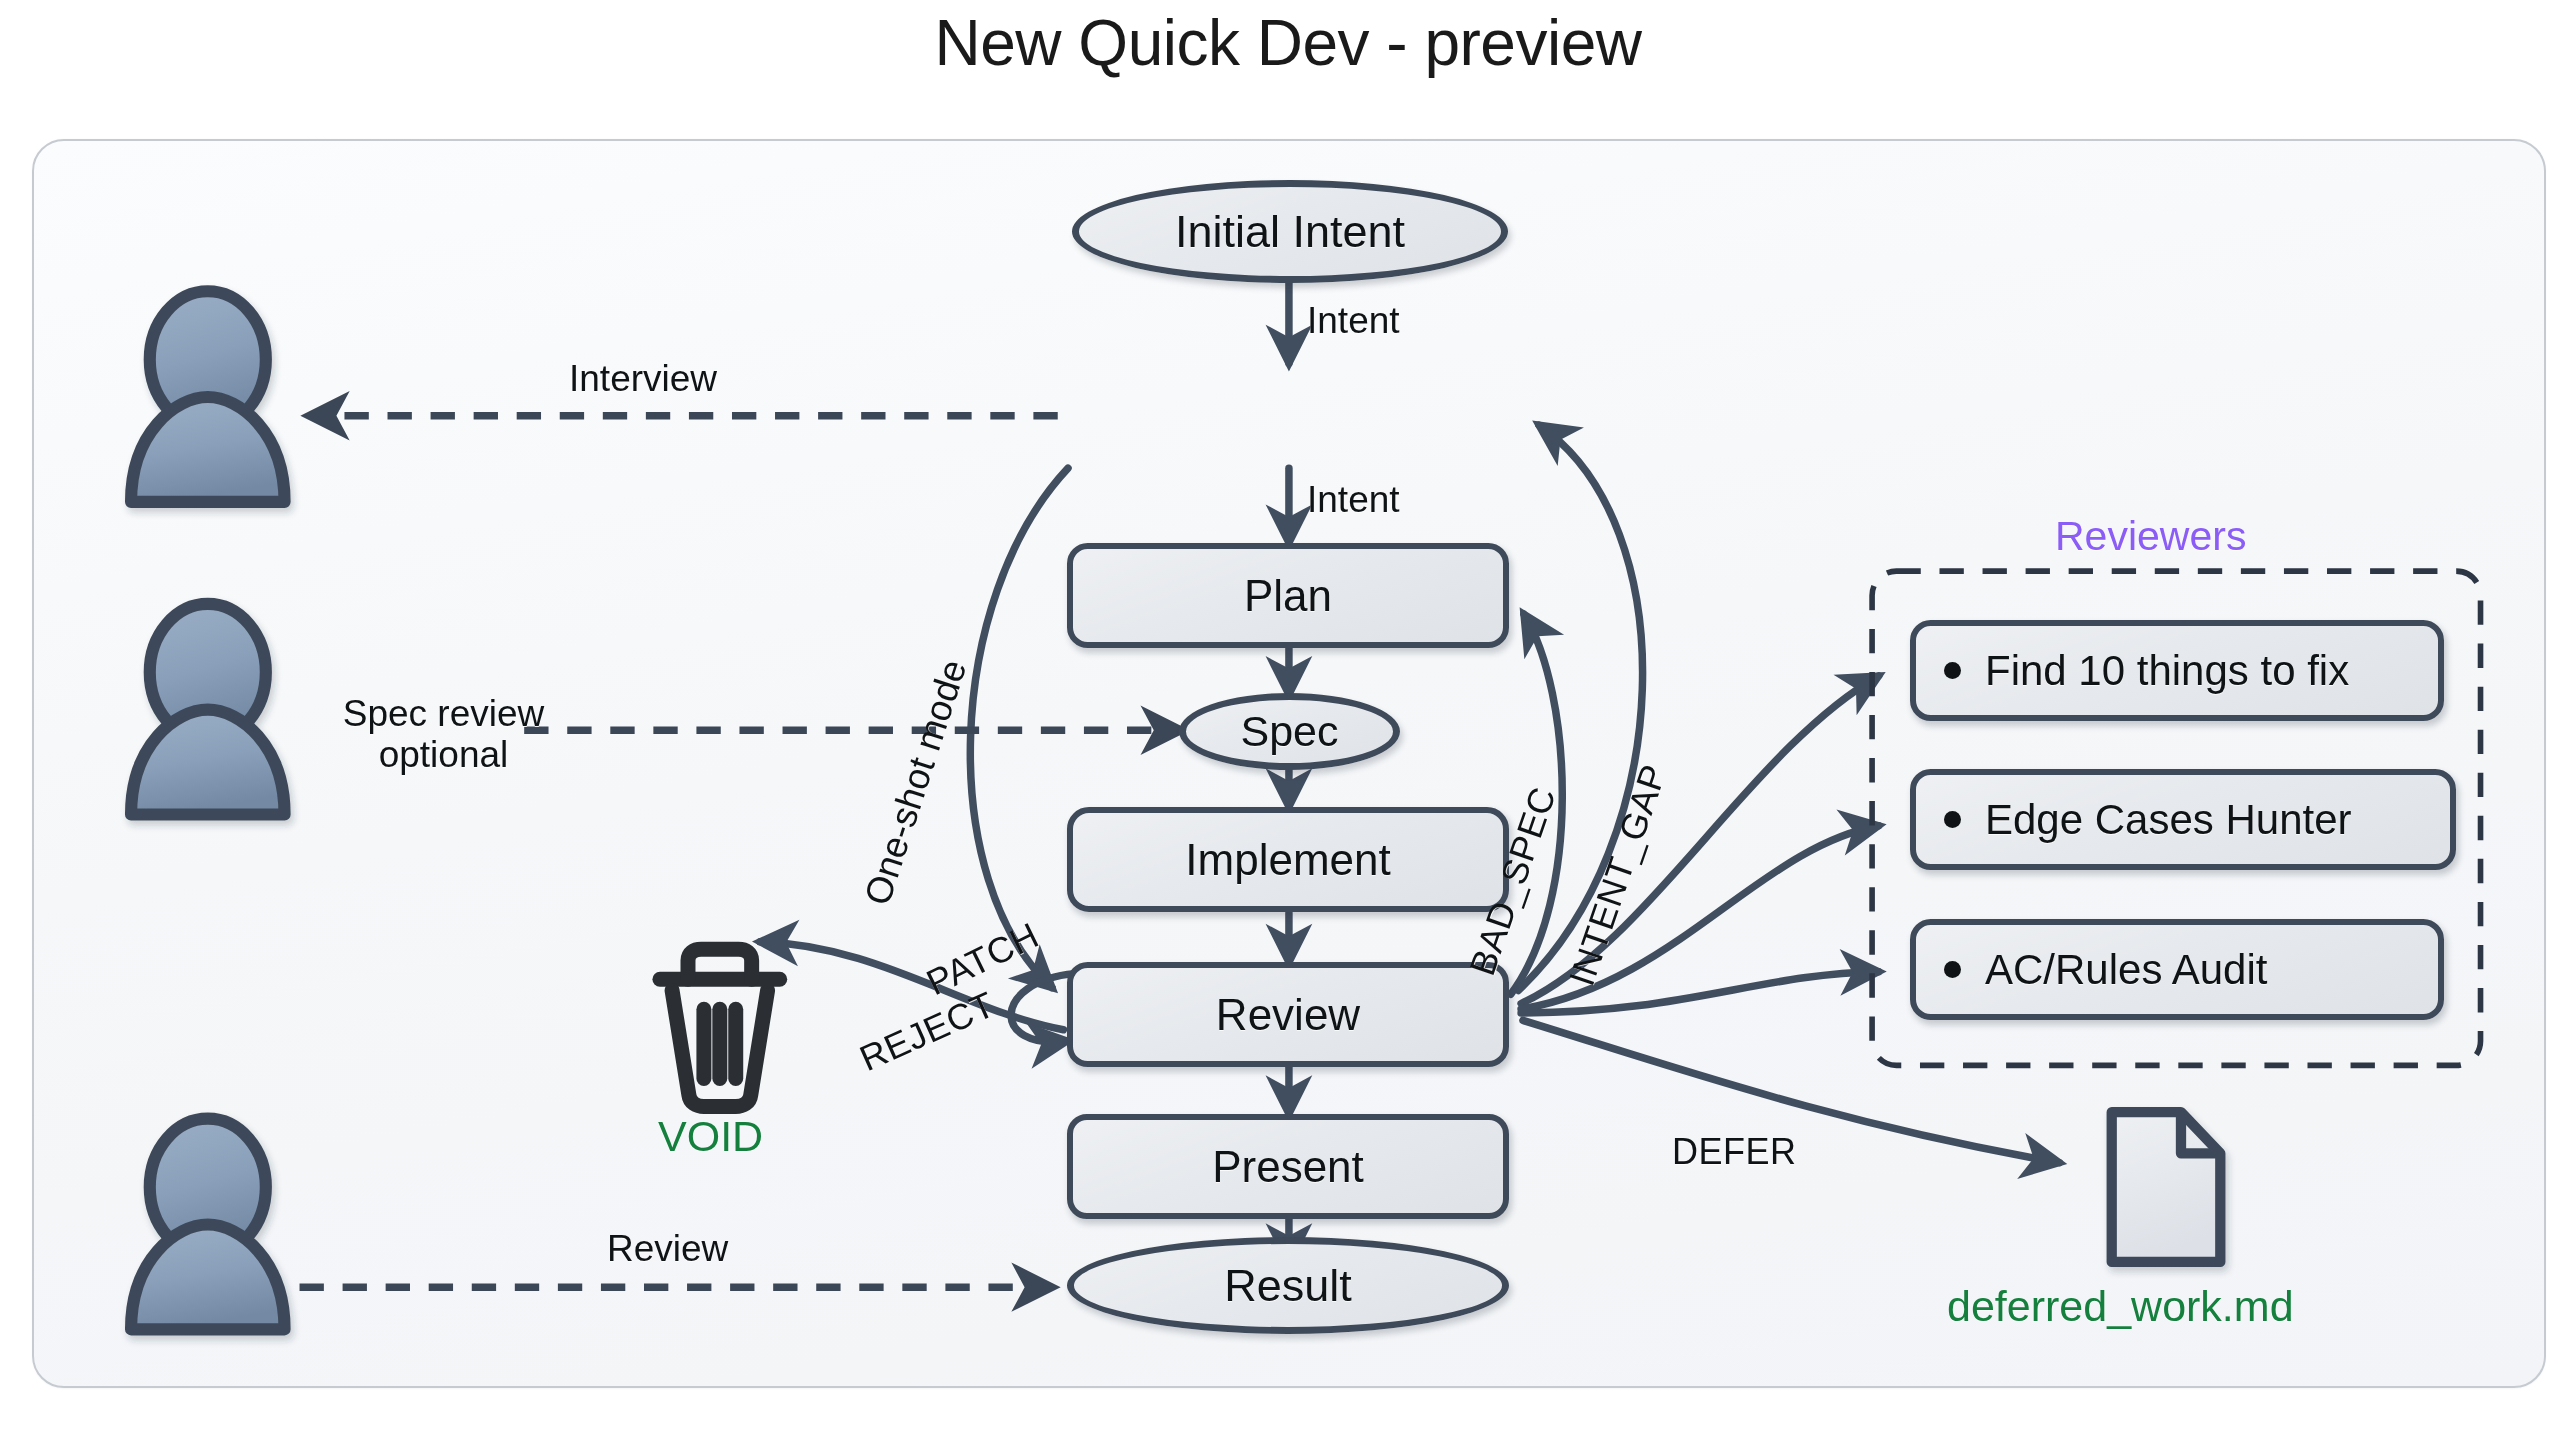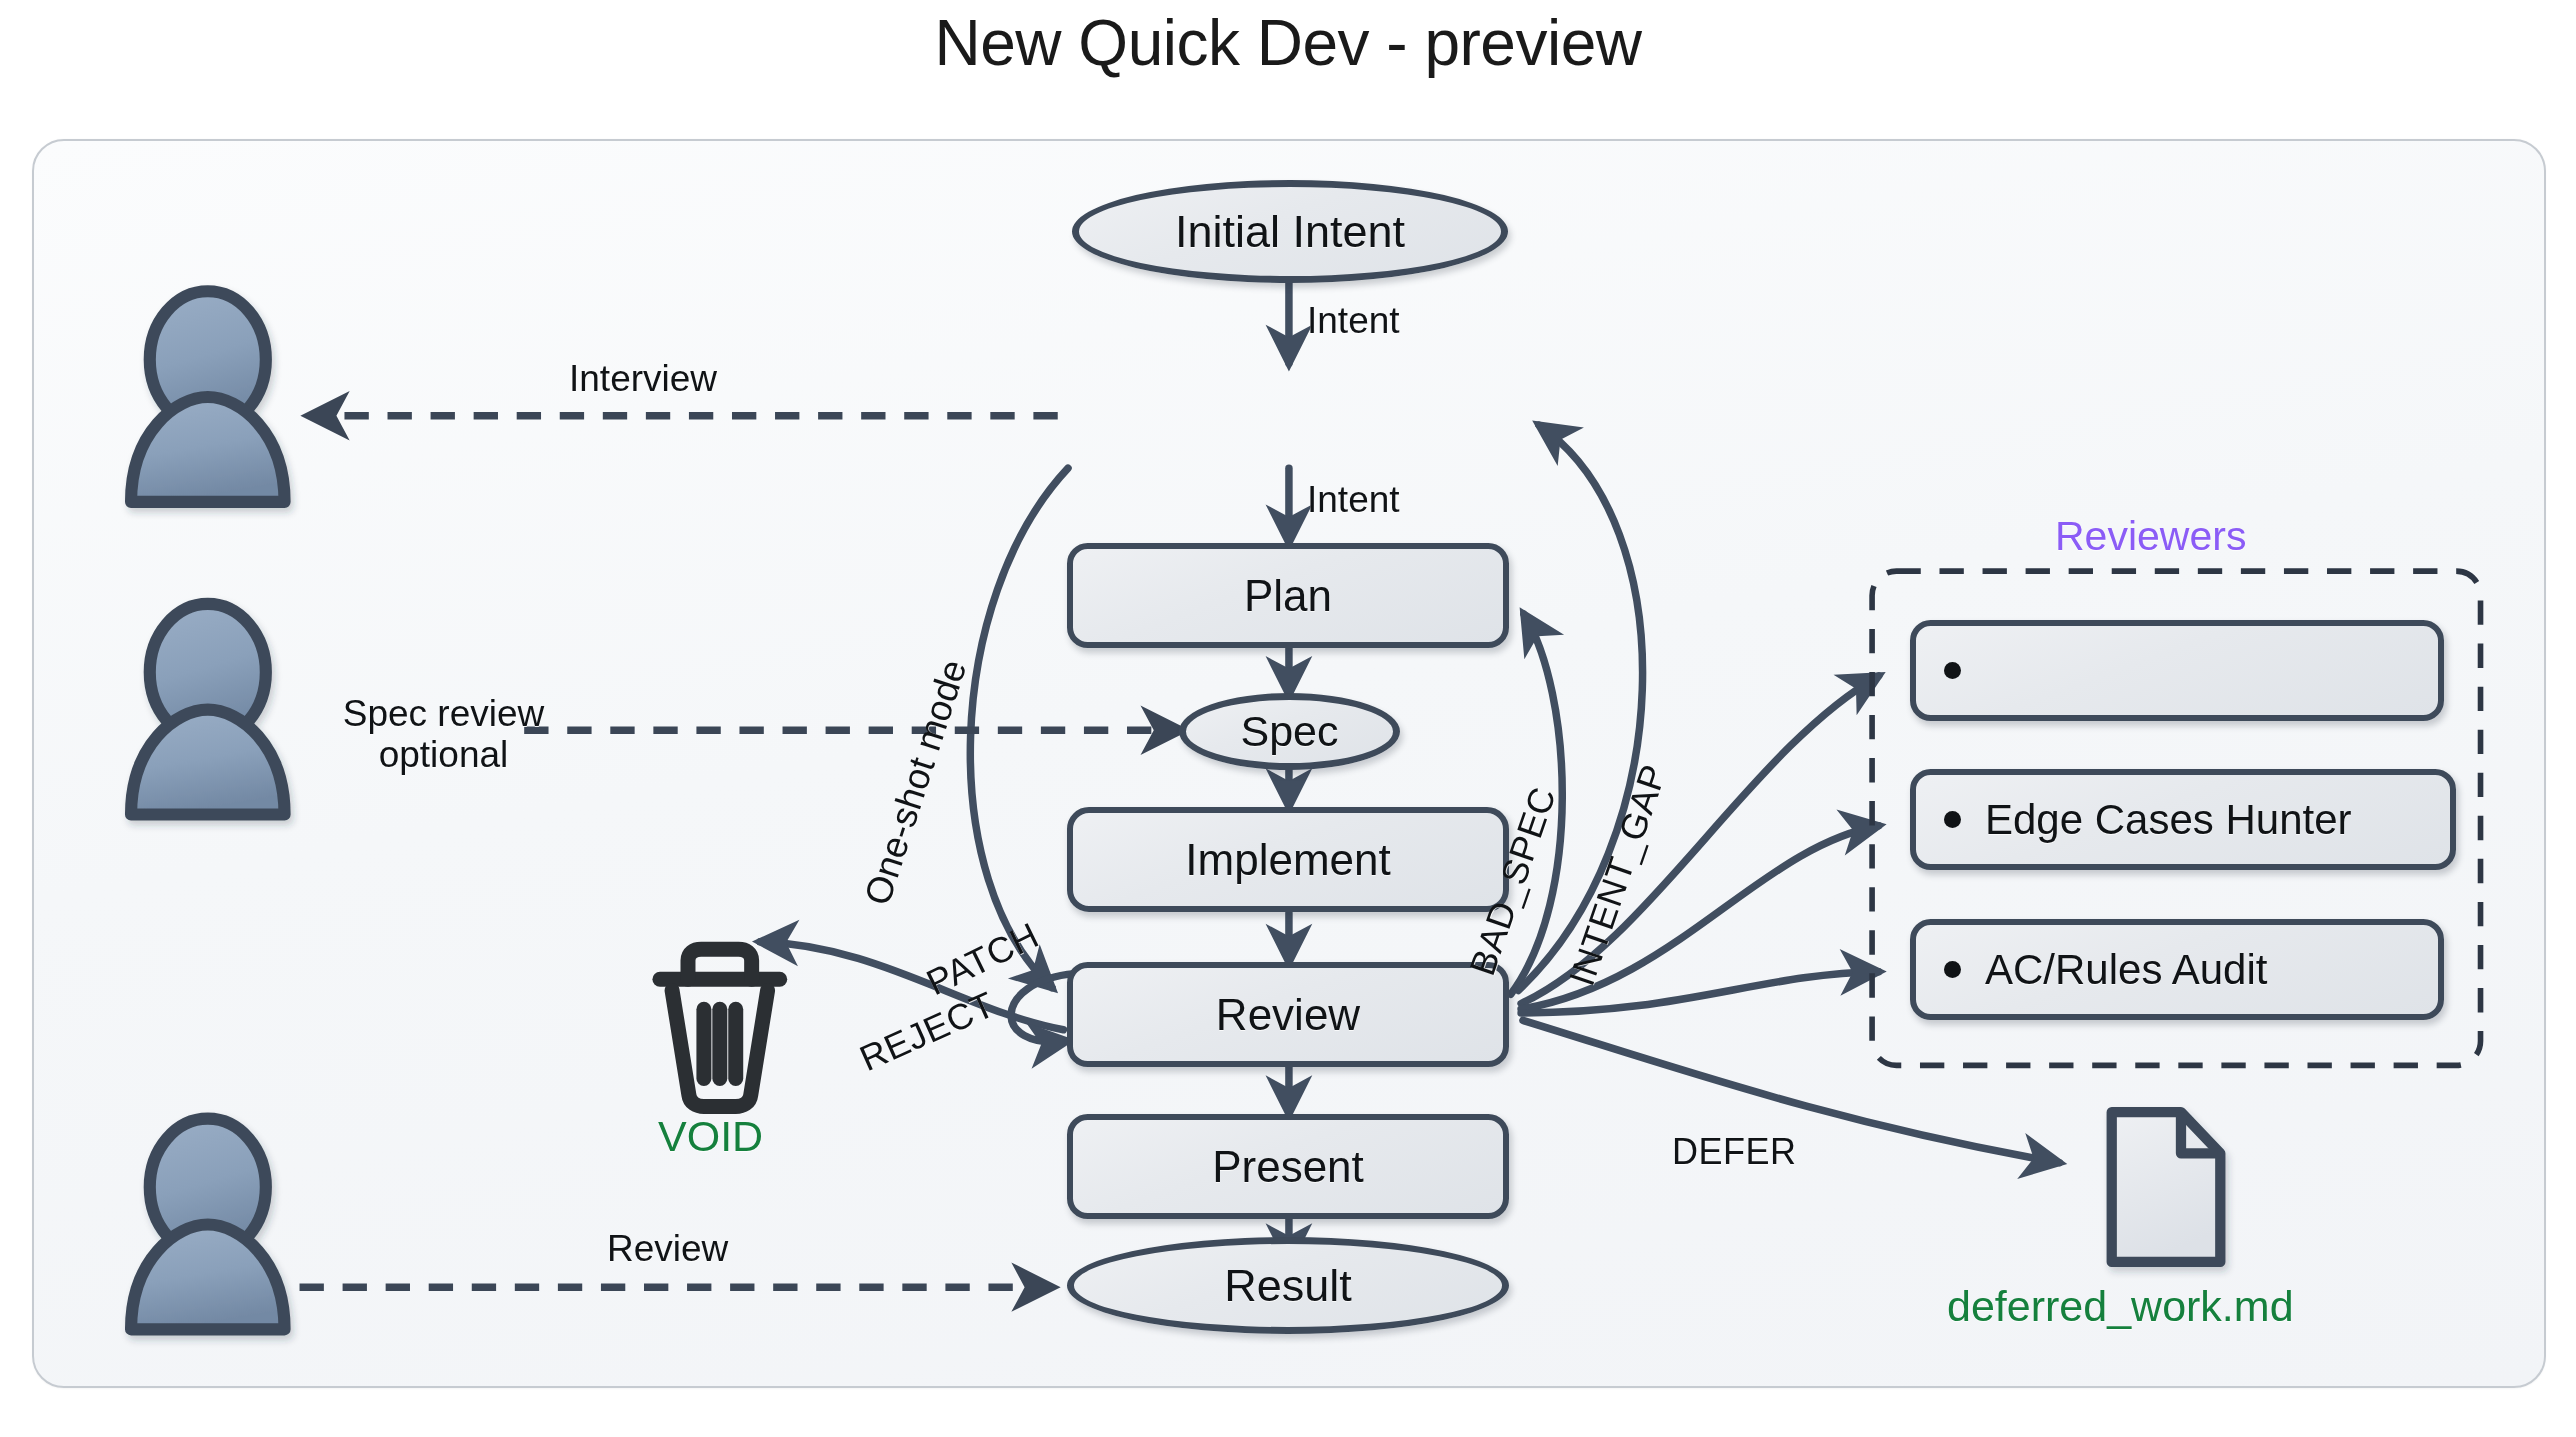--- a/index.html
+++ b/index.html
@@ -181,32 +181,33 @@
   </div>
 
   <div class="node" style="left:1067px;top:807px;width:442px;height:105px;border-radius:22px;">
     <span>Implement</span>
   </div>
 
   <div class="node" style="left:1067px;top:962px;width:442px;height:105px;">
     <span>Review</span>
   </div>
 
-  <div class="node" style="left:1067px;top:1114px;width:442px;height:105px;">
+  <div class="node" style="left:1067px;top:1114px;width:442px;height:105px;border-radius:20px;">
     <span>Present</span>
   </div>
 
   <div class="node ellipse" style="left:1067px;top:1237px;width:442px;height:97px;font-size:45px;align-items:center;">
     <span>Result</span>
   </div>
 
   <div class="group-title" style="left:2055px;top:513px;">Reviewers</div>
 
   <div class="node bullet" style="left:1910px;top:620px;width:534px;height:101px;font-size:42px;">
     <span class="bdot"></span>
+    <span>Find 10 things to fix</span>
   </div>
 
   <div class="node bullet" style="left:1910px;top:769px;width:546px;height:101px;font-size:42px;">
     <span class="bdot"></span>
     <span>Edge Cases Hunter</span>
   </div>
 
   <div class="node bullet" style="left:1910px;top:919px;width:534px;height:101px;font-size:42px;">
     <span class="bdot"></span>
     <span>AC/Rules Audit</span>

